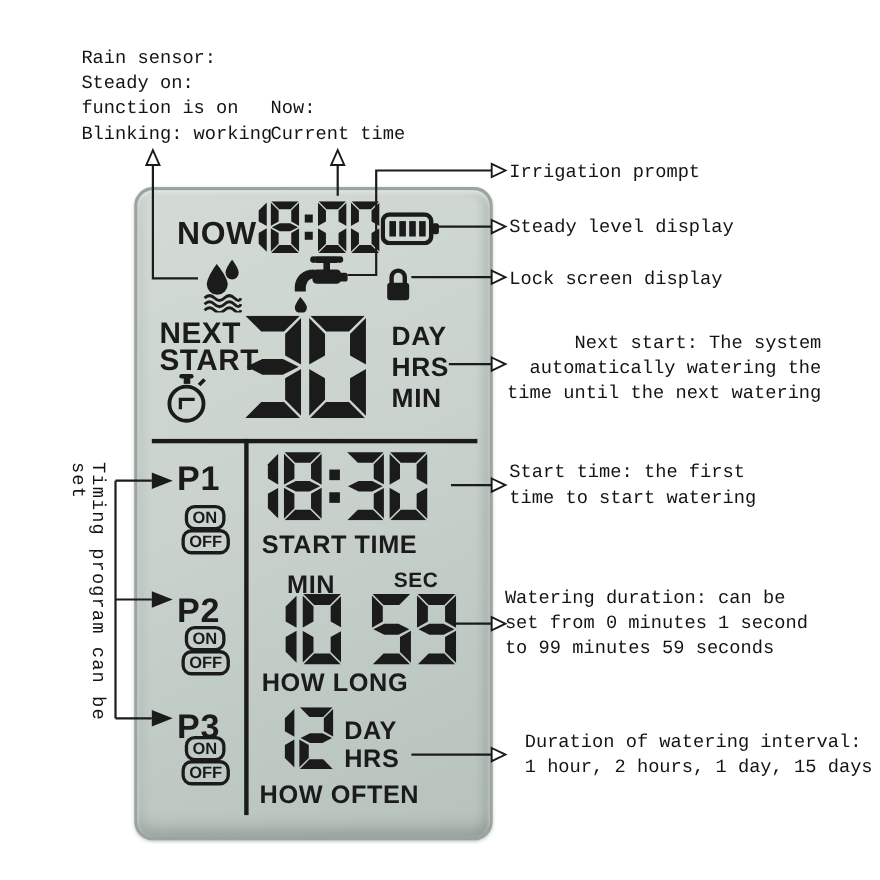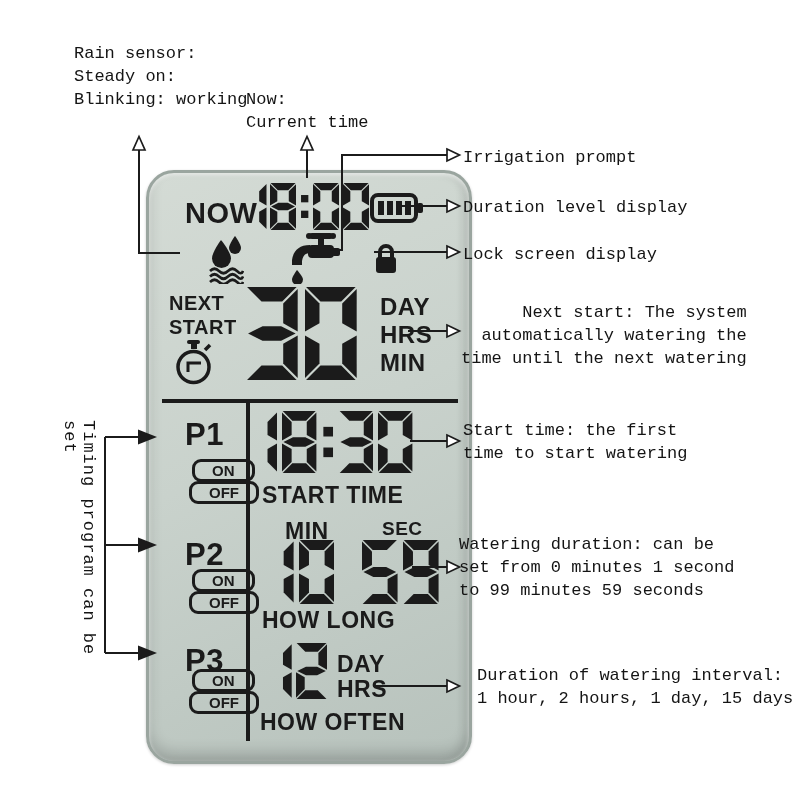--- a/index.html
+++ b/index.html
@@ -1,53 +1,54 @@
 <!DOCTYPE html>
 <html><head>
 <meta charset="utf-8">
 <style>
   html,body{margin:0;padding:0;background:#ffffff;}
   body{width:800px;height:800px;position:relative;font-family:"Liberation Sans",sans-serif;}
   .canvas{position:absolute;left:0;top:0;width:800px;height:800px;overflow:hidden;}
   .callout{position:absolute;font-family:"Liberation Mono",monospace;font-size:17px;line-height:23px;color:#141414;white-space:nowrap;z-index:6;}
   .vtext{position:absolute;writing-mode:vertical-rl;text-orientation:sideways;font-family:"Liberation Mono",monospace;font-size:17px;letter-spacing:1px;color:#141414;z-index:6;}
-  .device{position:absolute;left:122px;top:170px;width:320px;height:588px;border-radius:28px;
+  .device{position:absolute;left:122px;top:170px;width:320px;height:588px;border-radius:17px;
     background:linear-gradient(155deg,#d4dbd5 0%,#c9d2cc 45%,#b7c2bc 100%);
     border:3px solid #9aa59f;
     box-shadow:inset 0 2px 4px rgba(255,255,255,.6), inset 0 -9px 14px rgba(0,0,0,.16), inset -5px 0 10px rgba(0,0,0,.07), 0 1px 3px rgba(0,0,0,.2);
-    z-index:1;margin-left:24px;}
+    z-index:1;}
   .abs{position:absolute;}
   .lbl{position:absolute;font-weight:bold;color:#1b1b1b;white-space:nowrap;letter-spacing:.5px;}
-  .pill{position:absolute;border:3px solid #1b1b1b;border-radius:9px;font-weight:bold;font-size:15px;line-height:15px;padding:1px 17px;color:#1b1b1b;background:transparent;}
+  .pill{position:absolute;border:3px solid #1b1b1b;border-radius:9px;font-weight:bold;font-size:15px;line-height:15px;padding:1px 4px;color:#1b1b1b;background:transparent;}
   .sseg{position:absolute;display:flex;align-items:flex-start;}
   .hline{position:absolute;background:#1b1b1b;}
   .overlay{position:absolute;left:0;top:0;z-index:5;pointer-events:none;}
   svg .ink{fill:#1b1b1b;}
 </style>
 </head>
 <body>
 
 <div class="canvas">
 
   <div class="callout" style="left:74px;top:42px;">
     <div>Rain sensor:</div>
     <div>Steady on:</div>
+    <div>function is on</div>
     <div>Blinking: working</div>
   </div>
 
   <div class="callout" style="left:246px;top:88px;">
     <div>Now:</div>
     <div>Current time</div>
   </div>
 
   <div class="callout" style="left:463px;top:146px;">
     <div>Irrigation prompt</div>
   </div>
   <div class="callout" style="left:463px;top:196px;">
-    <div>Duration level display</div>
+    <div>Steady level display</div>
   </div>
   <div class="callout" style="left:463px;top:243px;">
     <div>Lock screen display</div>
   </div>
   <div class="callout" style="left:461px;top:301px;text-align:right;">
     <div>Next start: The system</div>
     <div>automatically watering the</div>
     <div>time until the next watering</div>
   </div>
   <div class="callout" style="left:463px;top:419px;">
@@ -139,21 +140,21 @@
       </svg>
     </span>
 
     <span class="abs" style="left:224px;top:69px;">
       <svg width="26" height="32" viewBox="0 0 26 32">
         <path d="M7 16 V10 a6 6 0 0 1 12 0 v6" fill="none" stroke="#1b1b1b" stroke-width="4"></path>
         <rect class="ink" x="3" y="15" width="20" height="16" rx="3"></rect>
       </svg>
     </span>
 
-    <div class="lbl" style="left:20px;top:118px;font-size:20px;line-height:24px;">
+    <div class="lbl" style="left:20px;top:118px;font-size:27px;line-height:24px;">
       <div>NEXT</div>
       <div>START</div>
     </div>
 
     <span class="abs" style="left:24px;top:167px;">
       <svg width="42" height="46" viewBox="0 0 42 46">
         <rect class="ink" x="14" y="0" width="13" height="4" rx="2"></rect>
         <rect class="ink" x="18" y="3" width="6" height="6"></rect>
         <line x1="32" y1="10" x2="37" y2="5" stroke="#1b1b1b" stroke-width="3.5"></line>
         <circle cx="20.5" cy="27" r="15.5" fill="none" stroke="#1b1b1b" stroke-width="3.5"></circle>

